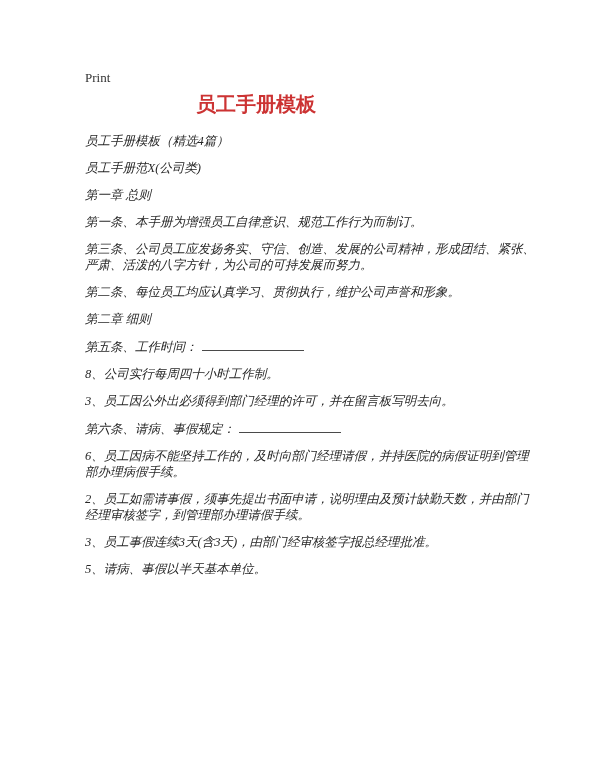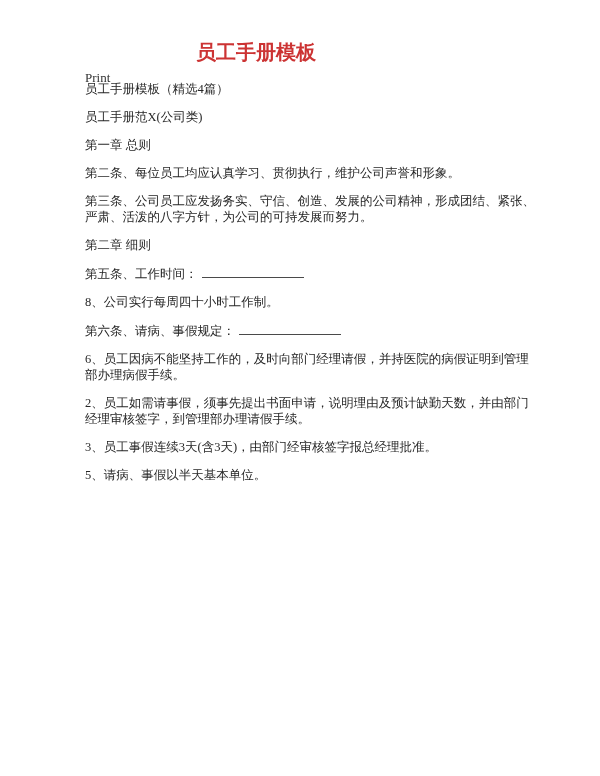--- a/index.html
+++ b/index.html
@@ -20,35 +20,36 @@
   .print-label {
     position: absolute;
     top: 70px;
     left: 85px;
     font-size: 13px;
     color: #333333;
     cursor: pointer;
   }
   .doc-title {
     margin: 0;
-    padding-top: 42px;
+    padding-top: 94px;
     width: 512px;
     text-align: center;
     font-size: 20px;
     line-height: 21px;
     font-weight: bold;
   }
   .doc-body {
     margin: 18px 0 0 85px;
     width: 452px;
     font-size: 12.5px;
     line-height: 16px;
   }
   .doc-body p {
-    margin: 12px 0 11px 0;
+    margin: 0 0 11px 0;
+    font-style: italic;
   }
   p.part-heading {
     font-weight: bold;
     margin-bottom: 14px;
   }
   .blank-line {
     display: inline-block;
     width: 102px;
     height: 12px;
     border-bottom: 1.5px solid #4a4a4a;
@@ -63,25 +64,27 @@
 
   <h1 class="doc-title" id="doc-title" style="color: rgb(204, 51, 51);">员工手册模板</h1>
 
   <div class="doc-body">
     <p class="subtitle">员工手册模板（精选4篇）</p>
 
 
     <div id="paragraphs">
         <p><span>员工手册范X(公司类)</span></p>
         <p><span>第一章 总则</span></p>
+        <p><span>第一条、本手册为增强员工自律意识、规范工作行为而制订。</span></p>
+        <p><span>第三条、公司员工应发扬务实、守信、创造、发展的公司精神，形成团结、紧张、严肃、活泼的八字方针，为公司的可持发展而努力。</span></p>
         <p><span>第二条、每位员工均应认真学习、贯彻执行，维护公司声誉和形象。</span></p>
-        <p><span>第三条、公司员工应发扬务实、守信、创造、发展的公司精神，形成团结、紧张、严肃、活泼的八字方针，为公司的可持发展而努力。</span></p>
         <p><span>第二章 细则</span></p>
         <p><span>第五条、工作时间：</span><span class="blank-line"></span></p>
         <p><span>8、公司实行每周四十小时工作制。</span></p>
+        <p><span>3、员工因公外出必须得到部门经理的许可，并在留言板写明去向。</span></p>
         <p><span>第六条、请病、事假规定：</span><span class="blank-line"></span></p>
         <p><span>6、员工因病不能坚持工作的，及时向部门经理请假，并持医院的病假证明到管理部办理病假手续。</span></p>
         <p><span>2、员工如需请事假，须事先提出书面申请，说明理由及预计缺勤天数，并由部门经理审核签字，到管理部办理请假手续。</span></p>
         <p><span>3、员工事假连续3天(含3天)，由部门经审核签字报总经理批准。</span></p>
         <p><span>5、请病、事假以半天基本单位。</span></p>
       </div>
   </div>
 </div>
 
 </body></html>

